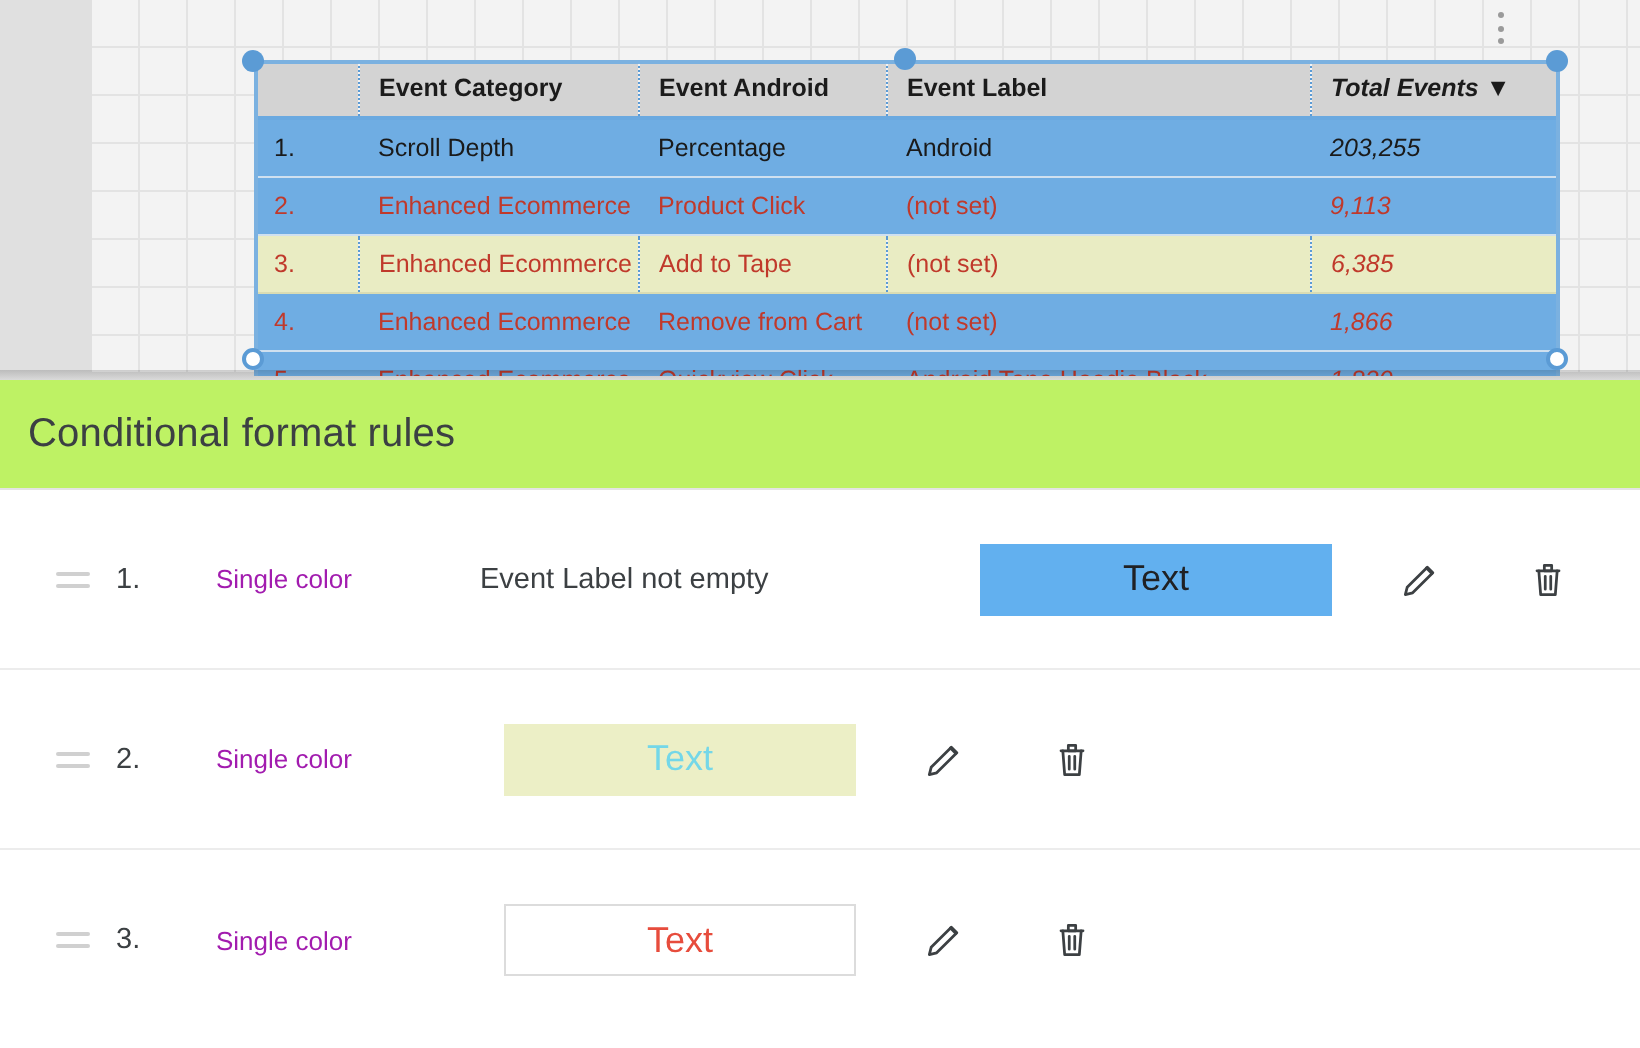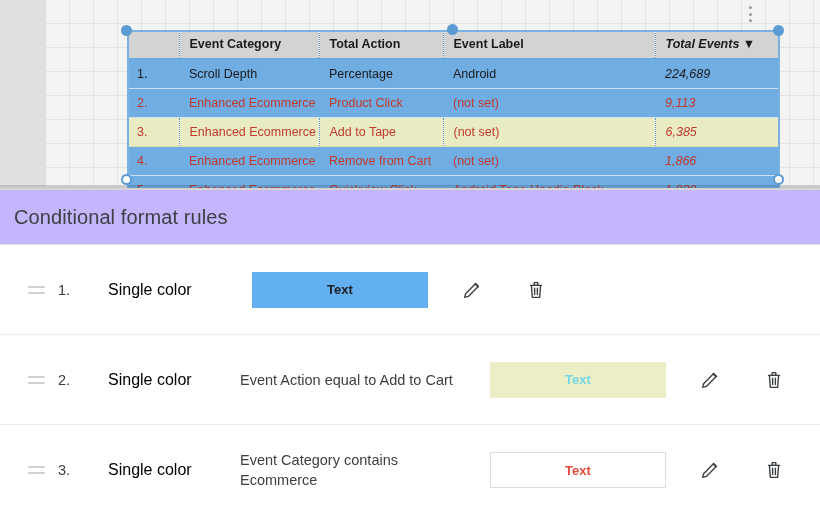--- a/index.html
+++ b/index.html
@@ -84,45 +84,44 @@
   tr.rowclip td { background: #6fadE3; color: #c0392b; }
 
   .chart-clip { position: absolute; left:0; top:0; width: 653px; height: 158px; overflow: hidden; }
 
   
   .dialog {
     position: absolute; left: 0; top: 190px; width: 820px; height: 334px;
     background: #ffffff; z-index: 50;
   }
   .dialog-header {
-    height: 55px; background: #c4b5fd; border-bottom: 1px solid #e4e4e4;
+    height: 55px; background: #bef264; border-bottom: 1px solid #e4e4e4;
     display: flex; align-items: center; padding-left: 14px;
   }
   .dialog-title { font-size: 20px; color: #3c4043; font-weight: 400; letter-spacing: .1px; }
 
   .rules-list { padding-top: 0; }
   .rule-row {
     display: flex; align-items: center; height: 90px;
     padding: 0 14px 0 28px; border-bottom: 1px solid #ececec;
   }
   .rule-row:last-child { border-bottom: none; }
 
   .drag-handle { width: 30px; display: flex; flex-direction: column; gap: 4px; flex: none; }
   .drag-handle i { display: block; width: 17px; height: 2px; background: #d0d0d0; border-radius: 1px; }
 
   .rule-index { width: 50px; font-size: 14.5px; color: #3c4043; flex: none; }
-  .rule-type  { width: 132px; font-size: 16px; color: #000000; flex: none; }
+  .rule-type  { width: 132px; font-size: 13px; color: #a21caf; flex: none; }
   .rule-cond  { flex: 1 1 auto; font-size: 14.5px; color: #3c4043; line-height: 20px;
                 padding-right: 20px; max-width: 240px; }
 
   .swatch-cell { width: 200px; flex: none; display: flex; justify-content: center; }
   .swatch {
     width: 176px; height: 36px; display: flex; align-items: center; justify-content: center;
-    font-size: 13px;
-    font-weight: bold;
+    font-size: 18px;
   }
   .swatch.s1 { background: #62b0ef; color: #202124; }
   .swatch.s2 { background: #ecefc6; color: #74d7e8; }
   .swatch.s3 { background: #ffffff; color: #e74c3c; border: 1px solid #dcdcdc; }
 
   .act-cell { width: 64px; flex: none; display: flex; justify-content: center; align-items: center; }
   .icon-btn { width: 28px; height: 28px; display: flex; align-items: center; justify-content: center; cursor: pointer; }
   .icon-btn svg { display: block; }
 </style>
 </head>
@@ -146,35 +145,35 @@
             <col class="col-idx">
               <col class="col-cat">
               <col class="col-act">
               <col class="col-lab">
               <col class="col-tot">
           </colgroup>
           <thead>
             <tr>
               <th class="idx"></th>
               <th class="sep">Event Category</th>
-              <th class="sep">Total Action</th>
+              <th class="sep">Event Android</th>
               <th class="sep">Event Label</th>
               <th class="num">
                 <span>Total Events</span>
                 <span>▼</span>
               </th>
             </tr>
           </thead>
           <tbody>
             <tr class="rowblue">
               <td>1.</td>
               <td>Scroll Depth</td>
               <td>Percentage</td>
               <td>Android</td>
-              <td class="num">224,689</td>
+              <td class="num">203,255</td>
             </tr>
             <tr class="rowblue">
               <td class="red">2.</td>
               <td class="red">Enhanced Ecommerce</td>
               <td class="red">Product Click</td>
               <td class="red">(not set)</td>
               <td class="num numred">9,113</td>
             </tr>
             <tr class="rowyellow">
               <td class="sepdot">3.</td>
@@ -219,20 +218,21 @@
 
     <div class="rules-list">
 
       <div class="rule-row">
         <div class="drag-handle">
           <i></i>
           <i></i>
         </div>
         <div class="rule-index">1.</div>
         <div class="rule-type">Single color</div>
+        <div class="rule-cond">Event Label not empty</div>
         <div class="swatch-cell">
           <div class="swatch s1">Text</div>
         </div>
         <div class="act-cell">
           <div class="icon-btn">
             <svg width="22" height="22" viewBox="0 0 24 24" fill="none" stroke="#3c4043" stroke-width="1.5" stroke-linecap="round" stroke-linejoin="round">
               <path d="M4 20l4-1 11-11-3-3L5 16l-1 4z"></path>
                 <path d="M15.5 5.5l3 3"></path>
             </svg>
           </div>
@@ -249,21 +249,20 @@
         </div>
       </div>
 
       <div class="rule-row">
         <div class="drag-handle">
           <i></i>
           <i></i>
         </div>
         <div class="rule-index">2.</div>
         <div class="rule-type">Single color</div>
-        <div class="rule-cond">Event Action equal to Add to Cart</div>
         <div class="swatch-cell">
           <div class="swatch s2">Text</div>
         </div>
         <div class="act-cell">
           <div class="icon-btn">
             <svg width="22" height="22" viewBox="0 0 24 24" fill="none" stroke="#3c4043" stroke-width="1.5" stroke-linecap="round" stroke-linejoin="round">
               <path d="M4 20l4-1 11-11-3-3L5 16l-1 4z"></path>
                 <path d="M15.5 5.5l3 3"></path>
             </svg>
           </div>
@@ -280,21 +279,20 @@
         </div>
       </div>
 
       <div class="rule-row">
         <div class="drag-handle">
           <i></i>
           <i></i>
         </div>
         <div class="rule-index">3.</div>
         <div class="rule-type">Single color</div>
-        <div class="rule-cond">Event Category contains Ecommerce</div>
         <div class="swatch-cell">
           <div class="swatch s3">Text</div>
         </div>
         <div class="act-cell">
           <div class="icon-btn">
             <svg width="22" height="22" viewBox="0 0 24 24" fill="none" stroke="#3c4043" stroke-width="1.5" stroke-linecap="round" stroke-linejoin="round">
               <path d="M4 20l4-1 11-11-3-3L5 16l-1 4z"></path>
                 <path d="M15.5 5.5l3 3"></path>
             </svg>
           </div>

